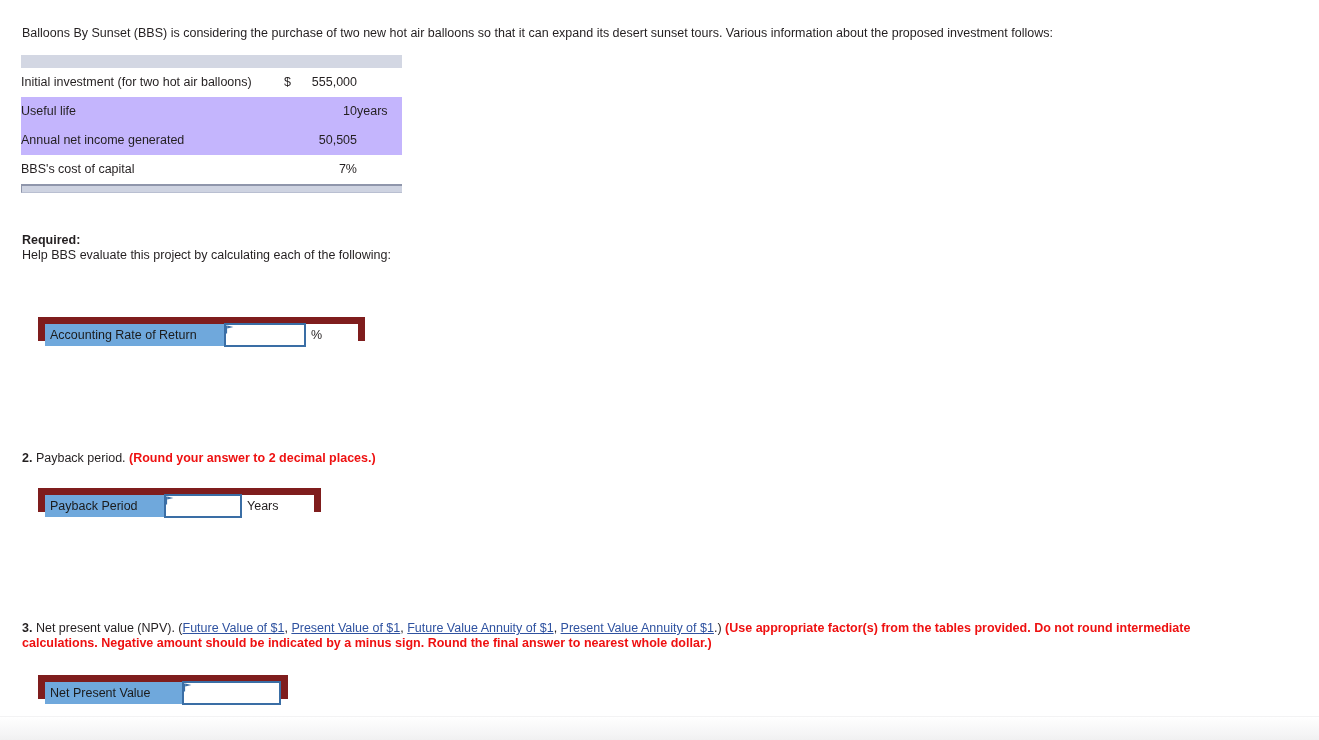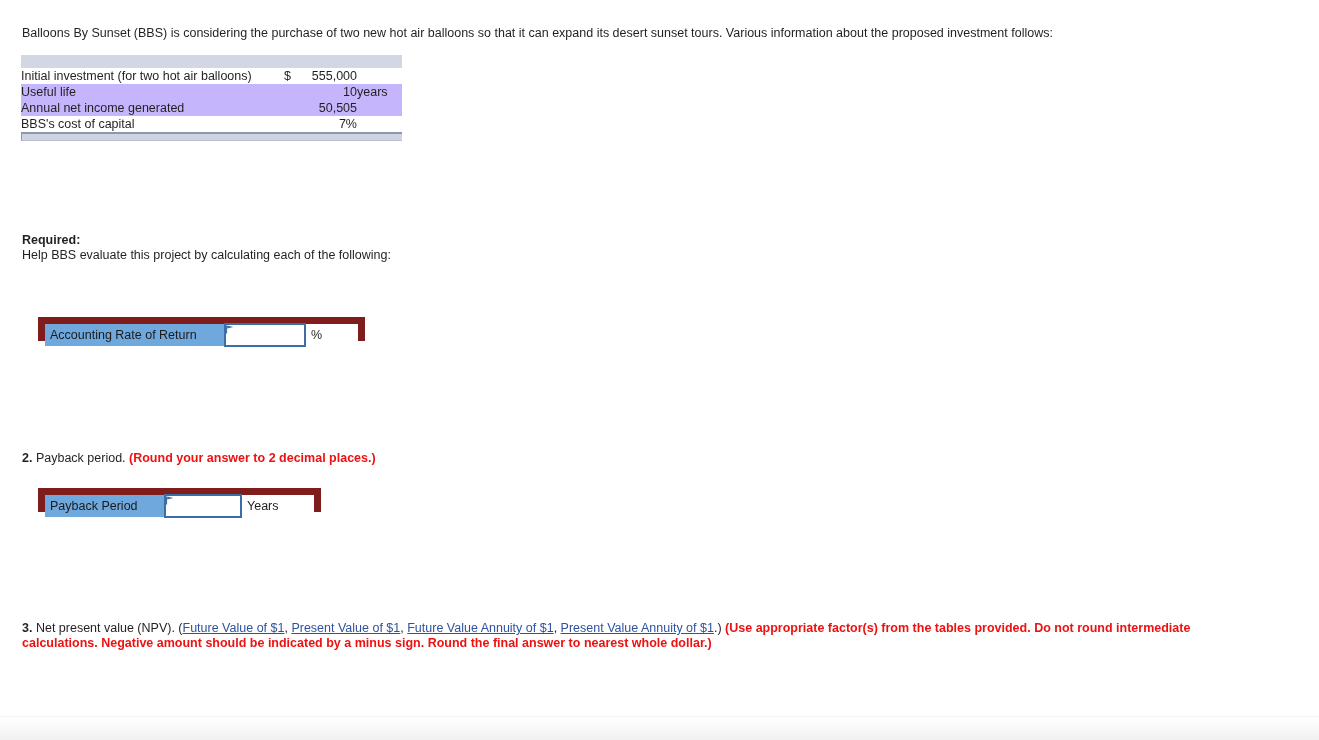--- a/index.html
+++ b/index.html
@@ -61,21 +61,21 @@
   }
   table.facts {
     border-collapse: collapse;
     width: 381px;
     font-size: 12.5px;
     color: #231f20;
     table-layout: fixed;
   }
   table.facts td {
     padding: 0;
-    height: 16px;
+    height: 29px;
     line-height: 15px;
     vertical-align: middle;
     white-space: nowrap;
   }
   table.facts tr.odd td { background: #ffffff; }
   table.facts tr.even td { background: #c4b5fd; }
   td.f-label { padding-left: 15px; width: 263px; }
   td.f-cur   { width: 13px; text-align: left; }
   td.f-val   { width: 60px; text-align: right; padding-right: 2px; }
   td.f-unit  { width: 45px; text-align: left; padding-left: 4px; }
@@ -264,16 +264,25 @@
       </div>
     <div class="cell unit">Years</div>
   </div>
 
   <div class="q" id="q3">
     <span class="num">3.</span>
     <span>Net present value (NPV). (</span><a href="#">Future Value of $1</a><span>, </span><a href="#">Present Value of $1</a><span>, </span><a href="#">Future Value Annuity of $1</a><span>, </span><a href="#">Present Value Annuity of $1</a><span>.)</span>
     <span class="red">(Use appropriate factor(s) from the tables provided. Do not round intermediate calculations. Negative amount should be indicated by a minus sign. Round the final answer to nearest whole dollar.)</span>
   </div>
 
+  <div class="ansgrid" id="ans3">
+    <div class="cell lbl">Net Present Value</div>
+    <div class="cell inp">
+        <svg class="flag" viewBox="0 0 8 9">
+        <path d="M0.5 0.5 L0.5 8.5" stroke="#3a6ea5" stroke-width="1.2" fill="none"></path>
+        <path d="M1.2 0.6 L7.4 2.0 L1.2 3.6 Z" fill="#3a6ea5"></path>
+      </svg>
+      </div>
+  </div>
 
   <div id="footer-strip"></div>
 
 </div>
 
 </body></html>

